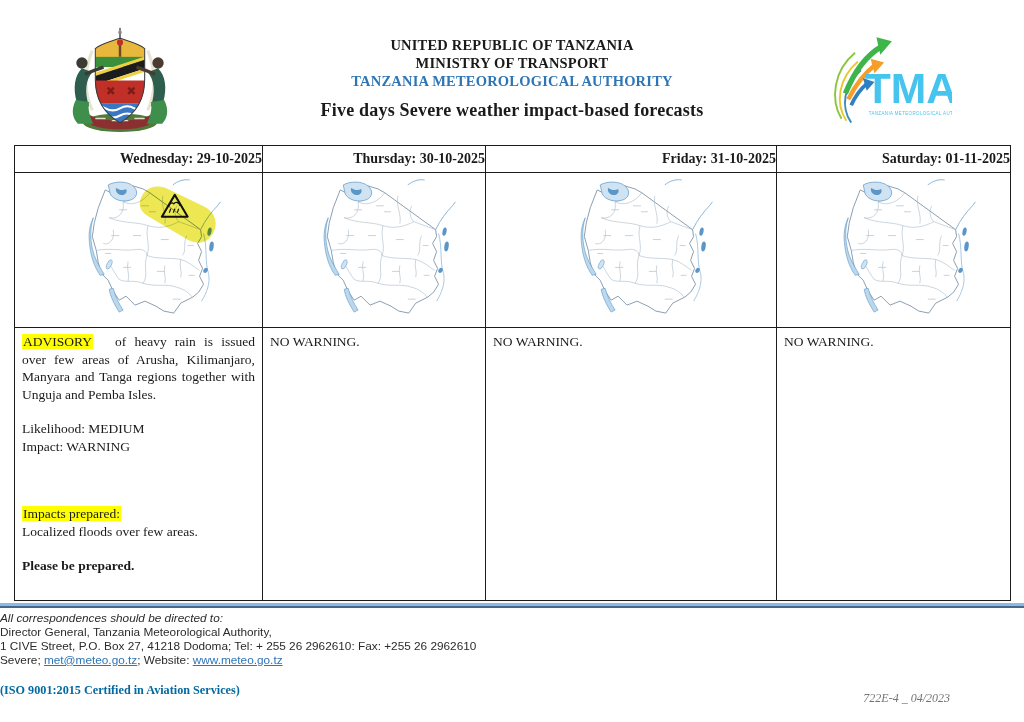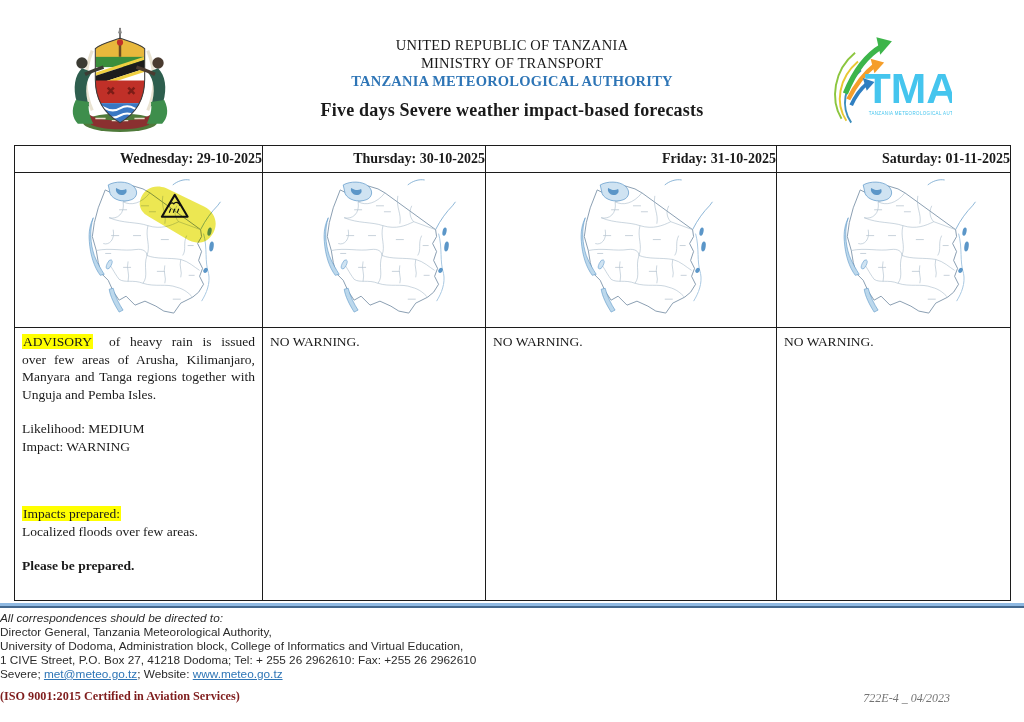--- a/index.html
+++ b/index.html
@@ -6,43 +6,43 @@
   html,body { background:#ffffff; }
   .page {
     position:relative; width:1024px; height:722px; background:#fff;
     font-family:"Liberation Serif", serif; color:#1a1a1a; overflow:hidden;
   }
   
   .hdr { position:absolute; top:0; left:0; width:100%; height:140px; }
   .coa { position:absolute; left:58px; top:26px; width:124px; height:108px; }
   .tma { position:absolute; right:72px; top:32px; width:126px; height:96px; }
   .hdr-text { position:absolute; left:262px; top:36px; width:500px; text-align:center; }
-  .gov-line { font-weight:normal; font-size:14.5px; line-height:18px; letter-spacing:.2px; }
+  .gov-line { font-weight:bold; font-size:14.5px; line-height:18px; letter-spacing:.2px; }
   .auth-line { font-weight:bold; font-size:14.5px; line-height:19px; color:#2e75b6; letter-spacing:.2px; }
   .doc-title { font-weight:bold; font-size:18px; margin-top:9px; letter-spacing:.2px; }
   
   table.fx { position:absolute; left:14px; top:145px; width:996px; border-collapse:collapse; table-layout:fixed; }
   table.fx, table.fx th, table.fx td { border:1.6px solid #1c1c1c; }
   table.fx th { height:27px; font-size:14px; font-weight:bold; text-align:right; vertical-align:middle; background:#fff; }
   td.map-cell { height:155px; padding:2px 4px; text-align:center; vertical-align:middle; background:#fff; }
   td.map-cell svg { display:block; margin:0 auto; }
   td.txt-cell { height:273px; padding:5px 7px 6px 7px; vertical-align:top; font-size:13.5px; line-height:17.5px; background:#fff; }
   .just { text-align:justify; }
   .hl { background:#ffff00; padding:0 1px; }
-  .hl-gap { margin-right:16px; }
+  .hl-gap { margin-right:22px; }
   .gap1 { height:17px; } .gap2 { height:50px; }
   .bold { font-weight:bold; }
   
   .blue-rule { position:absolute; left:0; top:602px; width:1024px; height:6px;
     background:linear-gradient(#ffffff 0 1px, #8fb9e2 1px 4px, #44688e 4px 6px); }
   .footer { position:absolute; left:0; top:612px; width:1024px; text-align:left;
     font-family:"Liberation Sans", sans-serif; font-size:11.8px; line-height:13.9px; color:#2b2b2b; }
   .footer .it { font-style:italic; }
   .footer a { color:#2e75b6; text-decoration:underline; cursor:pointer; }
-  .iso-line { margin-top:8px; font-family:"Liberation Serif", serif; font-weight:bold; font-size:12.2px; color:#7f1d1d; }
+  .iso-line { margin-top:16px; font-family:"Liberation Serif", serif; font-weight:bold; font-size:12.2px; color:#0369a1; }
   .form-ref { position:absolute; right:74px; top:691px; font-style:italic; font-size:12px; color:#737373;
     font-family:"Liberation Serif", serif; }
   .hidden-defs { position:absolute; width:0; height:0; overflow:hidden; }
 </style>
 </head>
 <body>
 
 <div class="page">
 
   <svg class="hidden-defs" aria-hidden="true">
@@ -247,21 +247,20 @@
       </td>
     </tr>
   </tbody>
     </table>
 
   <div class="blue-rule"></div>
 
   <div class="footer">
     <div class="it">All correspondences should be directed to:</div>
     <div>Director General, Tanzania Meteorological Authority,</div>
-    <div>University of Dodoma, Administration block, College of Informatics and Virtual Education,</div>
     <div>1 CIVE Street, P.O. Box 27, 41218 Dodoma; Tel: + 255 26 2962610: Fax: +255 26 2962610</div>
     <div>
       <span>Severe; </span><a>met@meteo.go.tz</a><span>; Website: </span><a>www.meteo.go.tz</a>
     </div>
     <div class="iso-line">(ISO 9001:2015 Certified in Aviation Services)</div>
   </div>
 
   <div class="form-ref">722E-4 _ 04/2023</div>
 
 </div>

